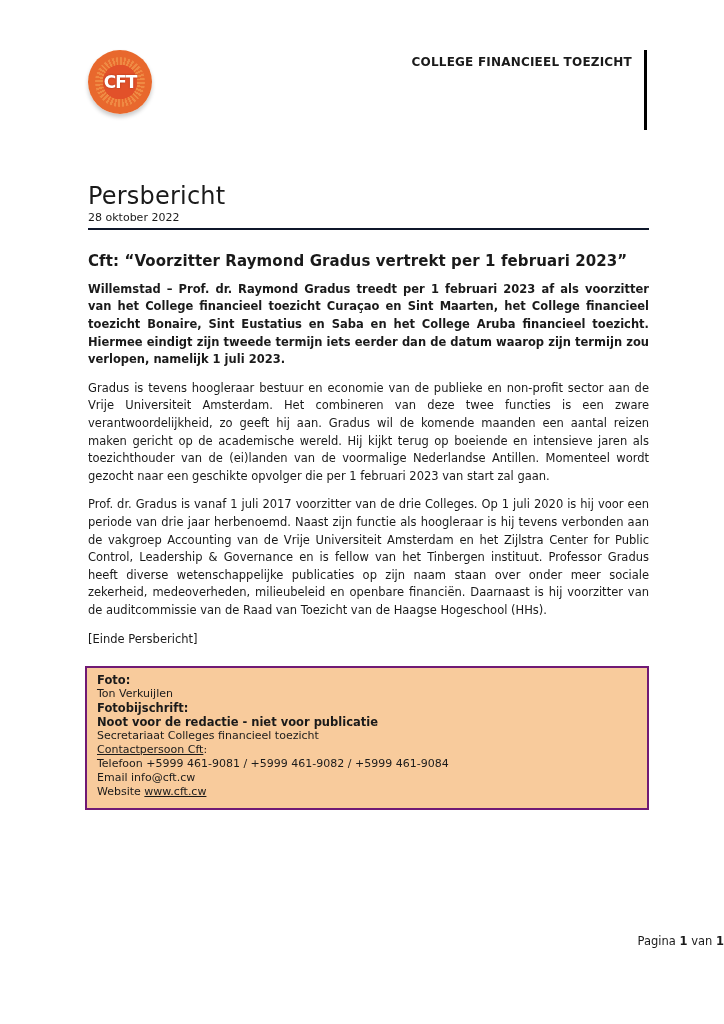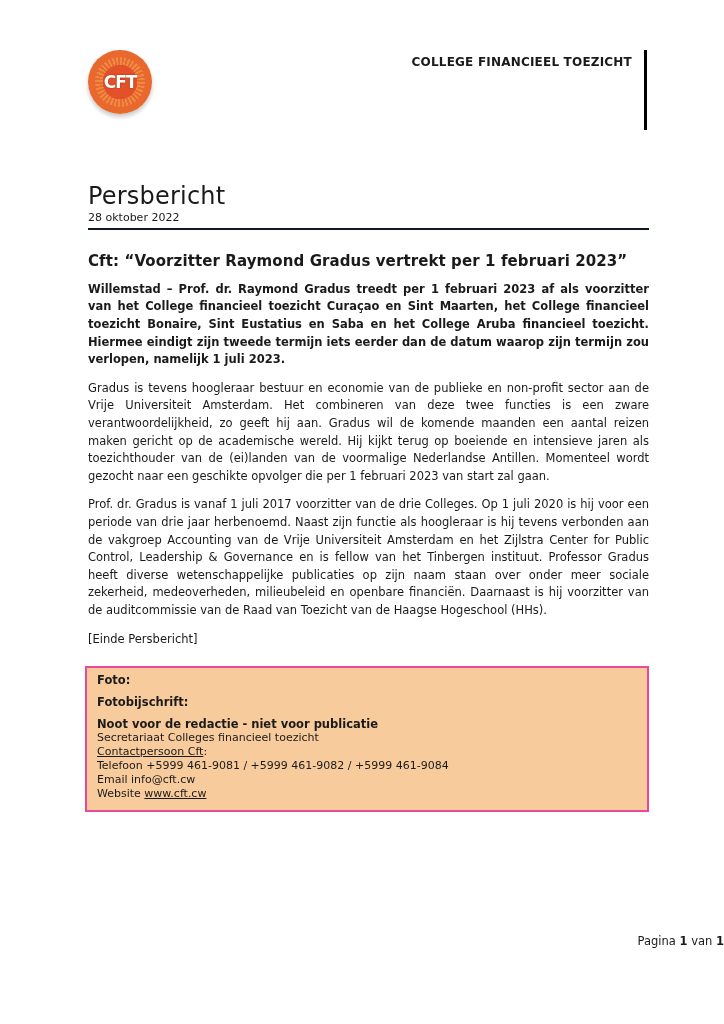--- a/index.html
+++ b/index.html
@@ -49,25 +49,25 @@
 
   p.body { font-size:11.5px; line-height:17.6px; text-align:justify; margin-top:11px; }
   p.lead { font-weight:bold; }
   p.end  { text-align:left; margin-top:11px; }
 
   
   .info-box {
     margin:18px 0 0 -3px;
     width:564px;
     background:#f8cb9c;
-    border:2px solid #ec4899;
+    border:2px solid #701a75;
     padding:5px 10px 9px 10px;
     font-size:11px; line-height:14px;
   }
-  .info-box .group { margin-top:8px; }
+  .info-box .group { }
   .info-box .group:first-child { margin-top:0; }
   .info-box .lbl { font-weight:bold; font-size:11.5px; }
   .u { text-decoration:underline; }
   .info-box a { color:#1a1a1a; text-decoration:underline; cursor:pointer; }
 
   
   .footer { position:absolute; top:908px; left:0; width:100%; text-align:right; font-size:11.5px;margin-top:26px; }
   .footer .pg { font-weight:bold; }
 </style>
 </head>
@@ -94,20 +94,21 @@
 
     <p class="body lead">Willemstad – Prof. dr. Raymond Gradus treedt per 1 februari 2023 af als voorzitter van het College financieel toezicht Curaçao en Sint Maarten, het College financieel toezicht Bonaire, Sint Eustatius en Saba en het College Aruba financieel toezicht. Hiermee eindigt zijn tweede termijn iets eerder dan de datum waarop zijn termijn zou verlopen, namelijk 1 juli 2023.</p>
     <p class="body">Gradus is tevens hoogleraar bestuur en economie van de publieke en non-profit sector aan de Vrije Universiteit Amsterdam. Het combineren van deze twee functies is een zware verantwoordelijkheid, zo geeft hij aan. Gradus wil de komende maanden een aantal reizen maken gericht op de academische wereld. Hij kijkt terug op boeiende en intensieve jaren als toezichthouder van de (ei)landen van de voormalige Nederlandse Antillen. Momenteel wordt gezocht naar een geschikte opvolger die per 1 februari 2023 van start zal gaan.</p>
     <p class="body">Prof. dr. Gradus is vanaf 1 juli 2017 voorzitter van de drie Colleges. Op 1 juli 2020 is hij voor een periode van drie jaar herbenoemd. Naast zijn functie als hoogleraar is hij tevens verbonden aan de vakgroep Accounting van de Vrije Universiteit Amsterdam en het Zijlstra Center for Public Control, Leadership &amp; Governance en is fellow van het Tinbergen instituut. Professor Gradus heeft diverse wetenschappelijke publicaties op zijn naam staan over onder meer sociale zekerheid, medeoverheden, milieubeleid en openbare financiën. Daarnaast is hij voorzitter van de auditcommissie van de Raad van Toezicht van de Haagse Hogeschool (HHs).</p>
     <p class="body end">[Einde Persbericht]</p>
 
     <div class="info-box">
 
       <div class="group">
         <div class="lbl">Foto:</div>
+        <div>Ton Verkuijlen</div>
       </div>
 
       <div class="group">
         <div class="lbl">Fotobijschrift:</div>
       </div>
 
       <div class="group">
         <div class="lbl">Noot voor de redactie - niet voor publicatie</div>
         <div>Secretariaat Colleges financieel toezicht</div>
         <div><span class="u">Contactpersoon Cft</span><span>:</span></div>

